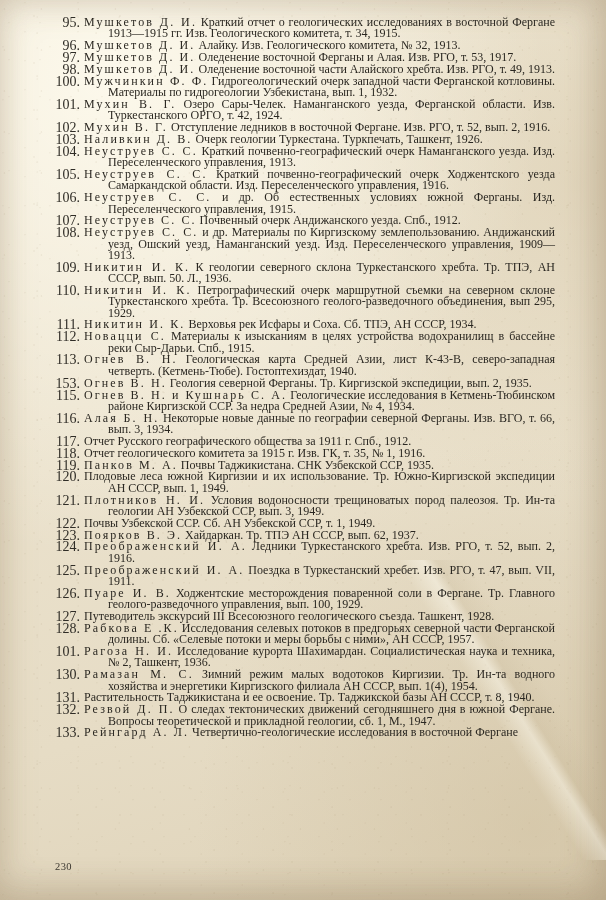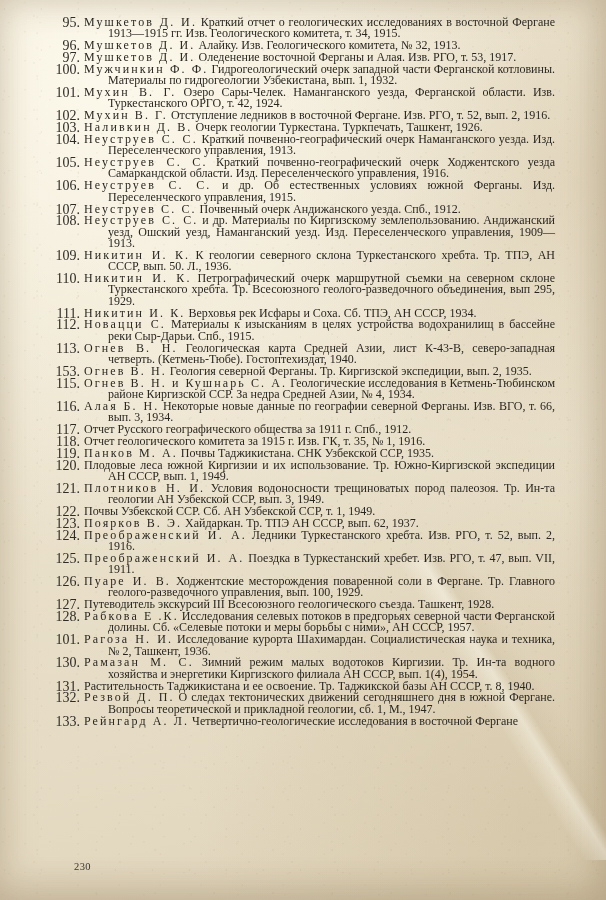--- a/index.html
+++ b/index.html
@@ -107,21 +107,21 @@
     text-indent: -24px;
   }
   .au {
     letter-spacing: 2.1px;
     font-weight: 500;
   }
 
   
   #folio {
     position: absolute;
-    left: 74px;
+    left: 55px;
     top: 861px;
     font-size: 10.5px;
     color: #3a362e;
     letter-spacing: 0.4px;
     z-index: 3;
   }
 </style>
 </head>
 <body>
 
@@ -134,20 +134,24 @@
       </div>
       <div class="entry">
         <div class="num">96.</div>
         <div class="body"><span class="au">Мушкетов Д. И.</span><span class="rest"> Алайку. Изв. Геологического комитета, № 32, 1913.</span></div>
       </div>
       <div class="entry">
         <div class="num">97.</div>
         <div class="body"><span class="au">Мушкетов Д. И.</span><span class="rest"> Оледенение восточной Ферганы и Алая. Изв. РГО, т. 53, 1917.</span></div>
       </div>
       <div class="entry">
+        <div class="num">98.</div>
+        <div class="body"><span class="au">Мушкетов Д. И.</span><span class="rest"> Оледенение восточной части Алайского хребта. Изв. РГО, т. 49, 1913.</span></div>
+      </div>
+      <div class="entry">
         <div class="num">100.</div>
         <div class="body"><span class="au">Мужчинкин Ф. Ф.</span><span class="rest"> Гидрогеологический очерк западной части Ферганской котловины. Материалы по гидрогеологии Узбекистана, вып. 1, 1932.</span></div>
       </div>
       <div class="entry">
         <div class="num">101.</div>
         <div class="body"><span class="au">Мухин В. Г.</span><span class="rest"> Озеро Сары-Челек. Наманганского уезда, Ферганской области. Изв. Туркестанского ОРГО, т. 42, 1924.</span></div>
       </div>
       <div class="entry">
         <div class="num">102.</div>
         <div class="body"><span class="au">Мухин В. Г.</span><span class="rest"> Отступление ледников в восточной Фергане. Изв. РГО, т. 52, вып. 2, 1916.</span></div>

